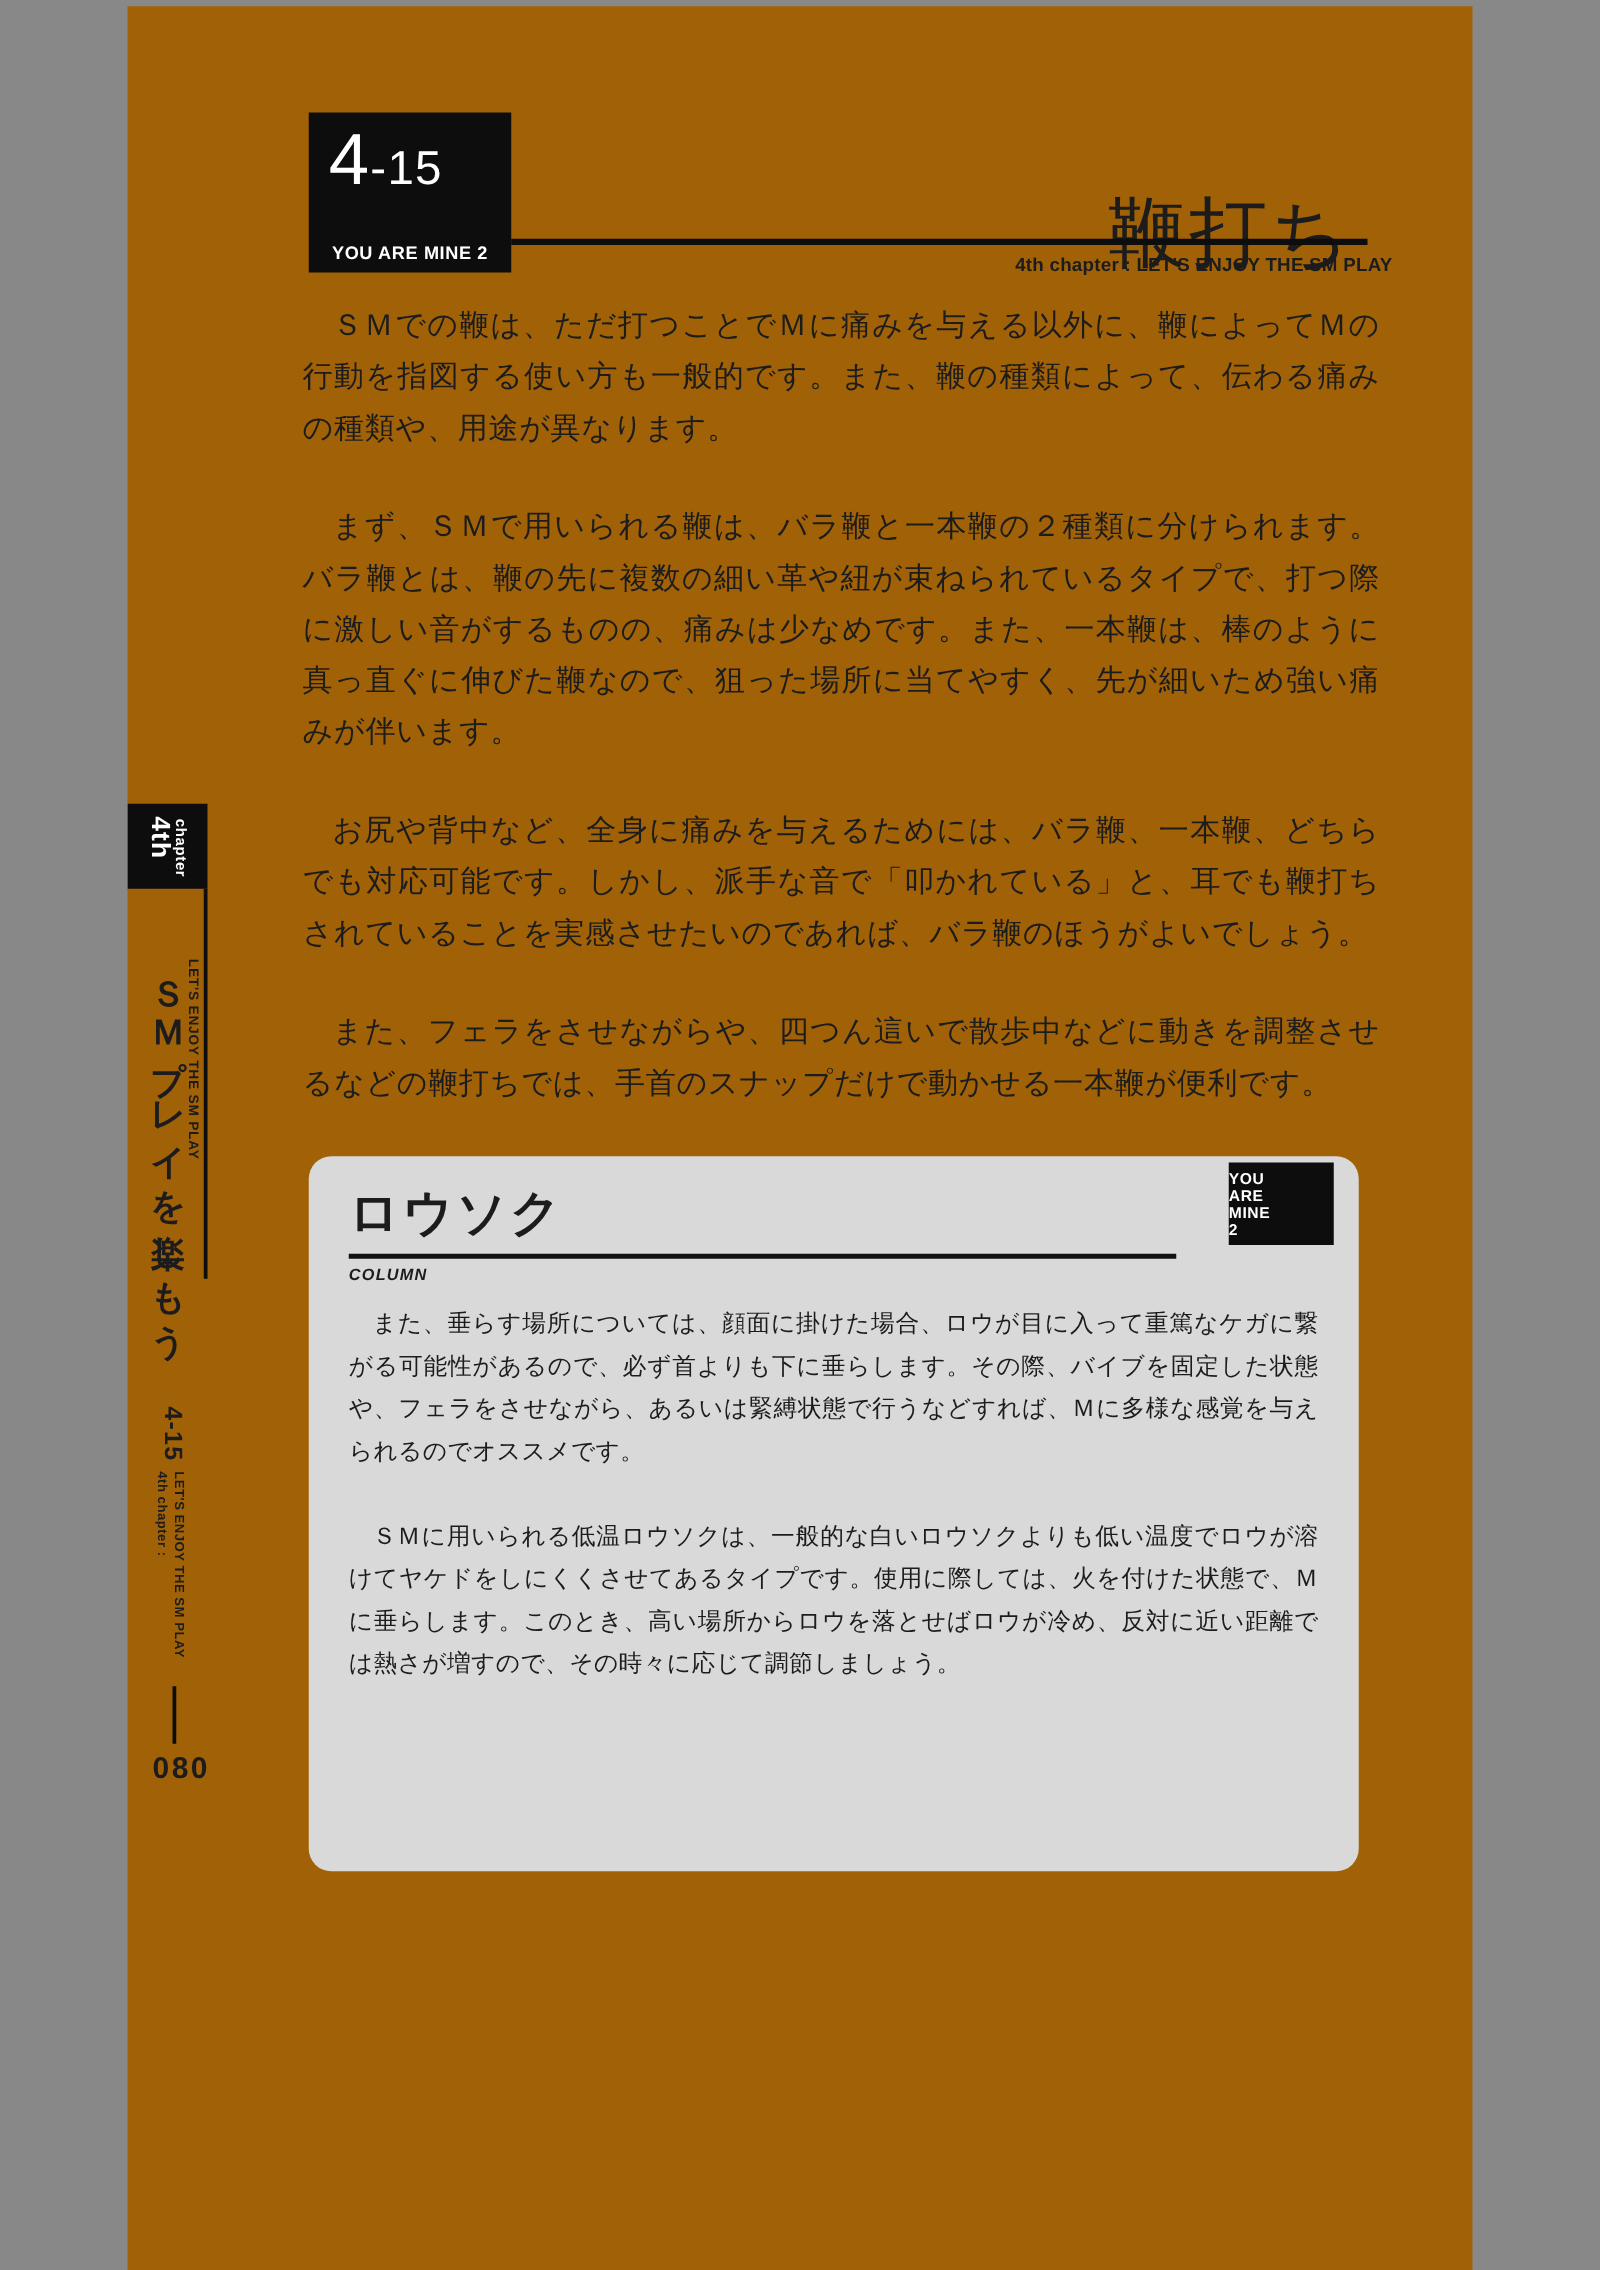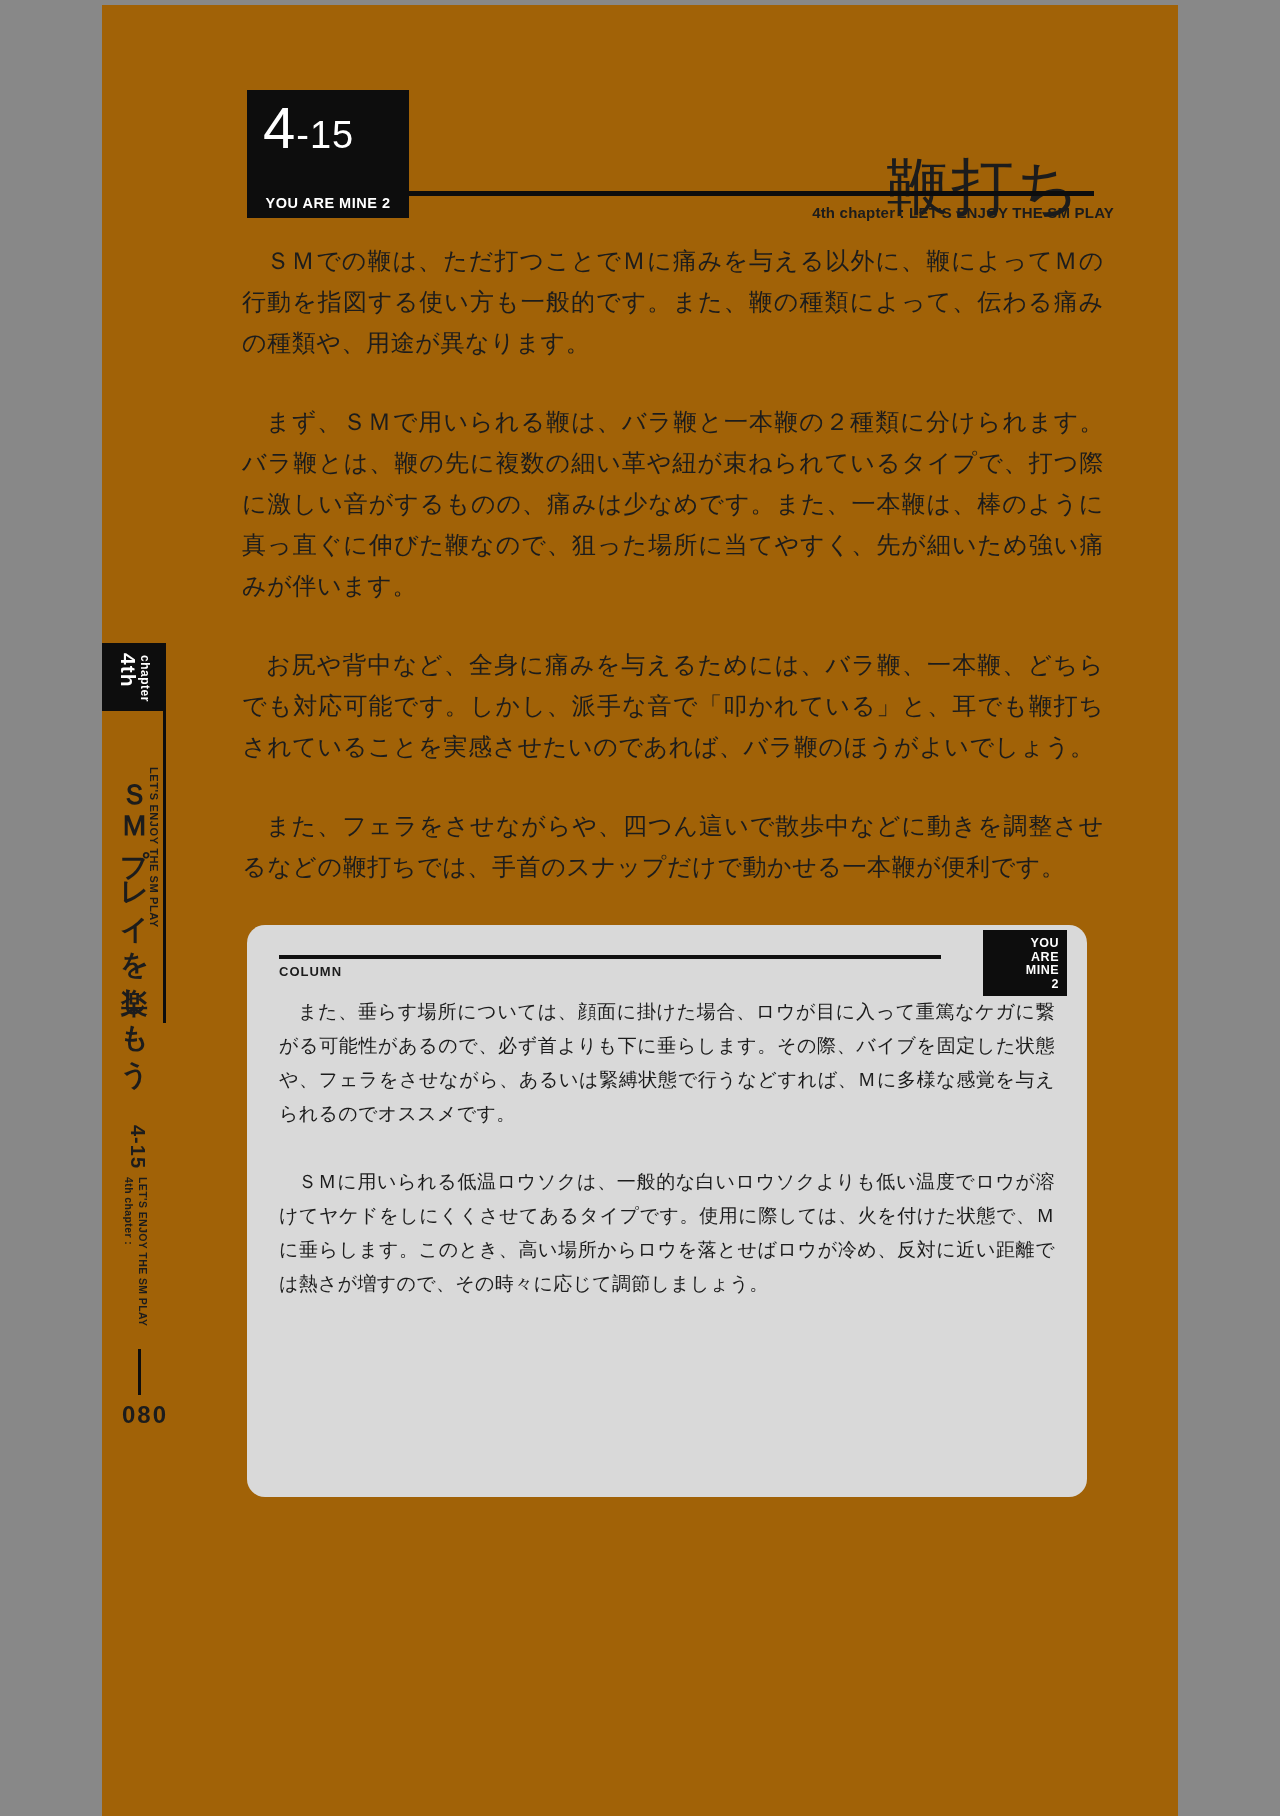--- a/index.html
+++ b/index.html
@@ -47,32 +47,32 @@
   }
   .body-text p{margin:0 0 38px 0;text-indent:1em;}
   
   .column-box{
     position:absolute;left:145px;top:920px;width:840px;height:572px;
     background:#d9d9d9;border-radius:18px;
     box-sizing:border-box;padding:22px 32px 0 32px;
   }
   .column-title{font-size:40px;font-weight:bold;letter-spacing:2px;line-height:48px;}
   .column-rule{width:662px;height:3.5px;background:#111;margin-top:8px;}
-  .column-label{font-size:13px;font-weight:bold;letter-spacing:1px;margin-top:5px;}
+  .column-label{font-size:13px;font-weight:bold;letter-spacing:1px;margin-top:5px;font-style:italic;}
   .column-text{
     margin-top:16px;font-size:19px;line-height:34px;letter-spacing:.3px;
     text-align:justify;
   }
   .column-text p{margin:0 0 34px 0;text-indent:1em;}
   .column-badge{
     position:absolute;right:20px;top:5px;width:84px;height:66px;
     background:#0d0d0d;color:#fff;box-sizing:border-box;padding:7px 8px 0 0;
   }
   .column-badge span{
-    display:block;text-align:right;
+    display:block;text-align:left;
     font-size:12.5px;font-weight:bold;line-height:13.5px;letter-spacing:.5px;
   }
   
   .chapter-tab{
     position:absolute;left:0;top:638px;width:64px;height:68px;
     background:#0d0d0d;color:#fff;
     display:flex;align-items:center;justify-content:center;
   }
   .chapter-tab-inner{writing-mode:vertical-lr;text-orientation:mixed;line-height:1;}
   .chapter-tab-inner .tab-big{font-size:21px;font-weight:bold;letter-spacing:1px;display:block;}
@@ -125,20 +125,21 @@
   <div class="page-subtitle">4th chapter : LET'S ENJOY THE SM PLAY</div>
 
   <div class="body-text">
     <p>ＳＭでの鞭は、ただ打つことでＭに痛みを与える以外に、鞭によってＭの行動を指図する使い方も一般的です。また、鞭の種類によって、伝わる痛みの種類や、用途が異なります。</p>
     <p>まず、ＳＭで用いられる鞭は、バラ鞭と一本鞭の２種類に分けられます。バラ鞭とは、鞭の先に複数の細い革や紐が束ねられているタイプで、打つ際に激しい音がするものの、痛みは少なめです。また、一本鞭は、棒のように真っ直ぐに伸びた鞭なので、狙った場所に当てやすく、先が細いため強い痛みが伴います。</p>
     <p>お尻や背中など、全身に痛みを与えるためには、バラ鞭、一本鞭、どちらでも対応可能です。しかし、派手な音で「叩かれている」と、耳でも鞭打ちされていることを実感させたいのであれば、バラ鞭のほうがよいでしょう。</p>
     <p>また、フェラをさせながらや、四つん這いで散歩中などに動きを調整させるなどの鞭打ちでは、手首のスナップだけで動かせる一本鞭が便利です。</p>
   </div>
 
   <div class="column-box">
+    <div class="column-title">ロウソク</div>
     <div class="column-rule"></div>
     <div class="column-label">COLUMN</div>
     <div class="column-badge">
       <span>YOU</span>
       <span>ARE</span>
       <span>MINE</span>
       <span>2</span>
     </div>
     <div class="column-text">
       <p>また、垂らす場所については、顔面に掛けた場合、ロウが目に入って重篤なケガに繋がる可能性があるので、必ず首よりも下に垂らします。その際、バイブを固定した状態や、フェラをさせながら、あるいは緊縛状態で行うなどすれば、Ｍに多様な感覚を与えられるのでオススメです。</p>

